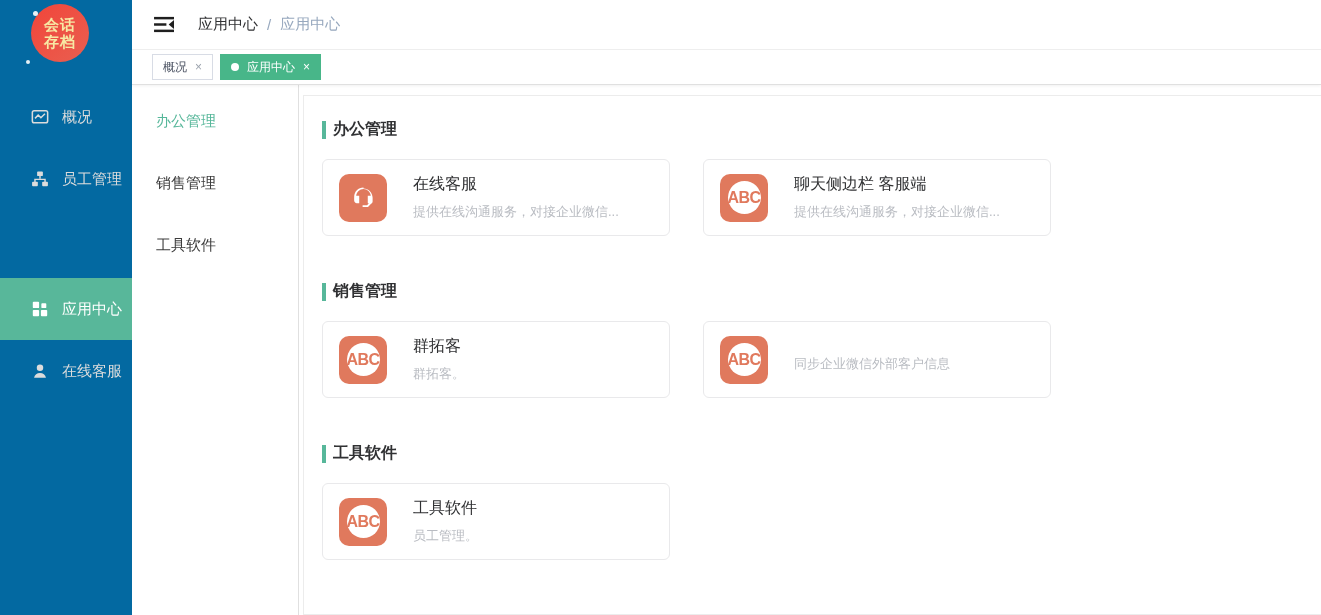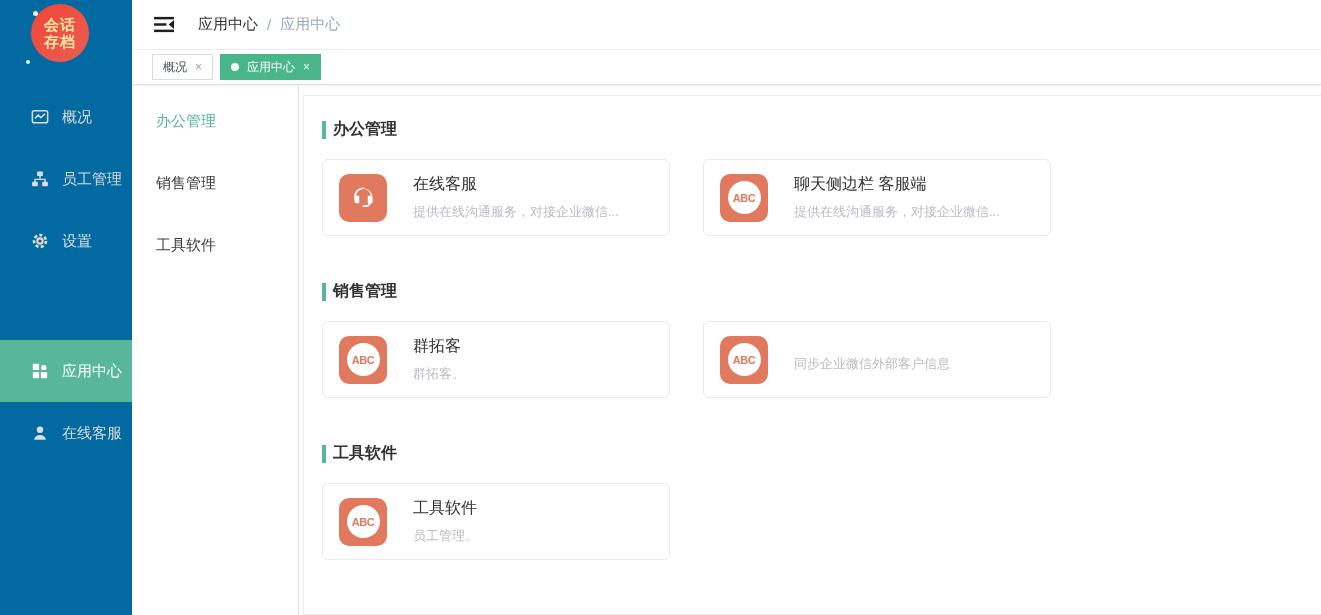--- a/index.html
+++ b/index.html
@@ -61,21 +61,21 @@
   .sec-bar { width:4px; height:18px; background:#57b79a; margin-right:7px; }
   .sec-title { font-size:16px; font-weight:bold; color:#303133; }
   .cards { display:flex; gap:33px; }
   .card { width:348px; height:77px; border:1px solid #e9e9eb; border-radius:6px;
           background:#fff; display:flex; align-items:center; padding-left:16px;
           cursor:pointer; }
   .app-icon { width:48px; height:48px; border-radius:10px; background:#e0795d;
               flex-shrink:0; margin-right:26px; display:flex; align-items:center;
               justify-content:center; }
   .abc-circle { width:33px; height:33px; border-radius:50%; background:#fff;
-                color:#e0795d; font-weight:bold; font-size:11px; letter-spacing:-.5px;
+                color:#e0795d; font-weight:bold; font-size:16px; letter-spacing:-.5px;
                 display:flex; align-items:center; justify-content:center; }
   .card-text { min-width:0; padding-right:12px; }
   .card-title { font-size:16px; color:#303133; margin-bottom:7px; white-space:nowrap; }
   .card-desc { font-size:13px; color:#b9bcc2; white-space:nowrap; overflow:hidden;margin-top:8px; }
 </style>
 </head>
 <body>
 
 <div class="app">
 
@@ -106,30 +106,20 @@
             <rect x="6.8" y="1.8" width="6.4" height="5" rx="1"></rect>
             <rect x="1.2" y="13" width="6.4" height="5" rx="1"></rect>
             <rect x="12.4" y="13" width="6.4" height="5" rx="1"></rect>
             <path d="M9.2 6.8h1.6v3h-1.6z"></path>
             <path d="M3.6 13.4h1.6v-2.2h9.6v2.2h1.6v-3.8H3.6z"></path>
           </svg>
       </span>
       <span>员工管理</span>
     </div>
 
-    <div class="menu-item">
-      <span class="mi-icon">
-        <svg viewBox="0 0 20 20" width="18" height="18">
-            <circle cx="10" cy="10" r="6.6" fill="none" stroke="currentColor" stroke-width="3" stroke-dasharray="3.4 2.5"></circle>
-            <circle cx="10" cy="10" r="4.1" fill="currentColor"></circle>
-            <circle cx="10" cy="10" r="1.8" fill="#464649"></circle>
-          </svg>
-      </span>
-      <span>设置</span>
-    </div>
 
     <div class="menu-spacer"></div>
 
     <div class="menu-item active">
       <span class="mi-icon">
         <svg viewBox="0 0 20 20" width="18" height="18" fill="currentColor">
             <rect x="2" y="2" width="7" height="7" rx="1"></rect>
             <rect x="11.5" y="3.5" width="5.5" height="5.5" rx="1"></rect>
             <rect x="2" y="11" width="7" height="7" rx="1"></rect>
             <rect x="11" y="11" width="7" height="7" rx="1"></rect>

